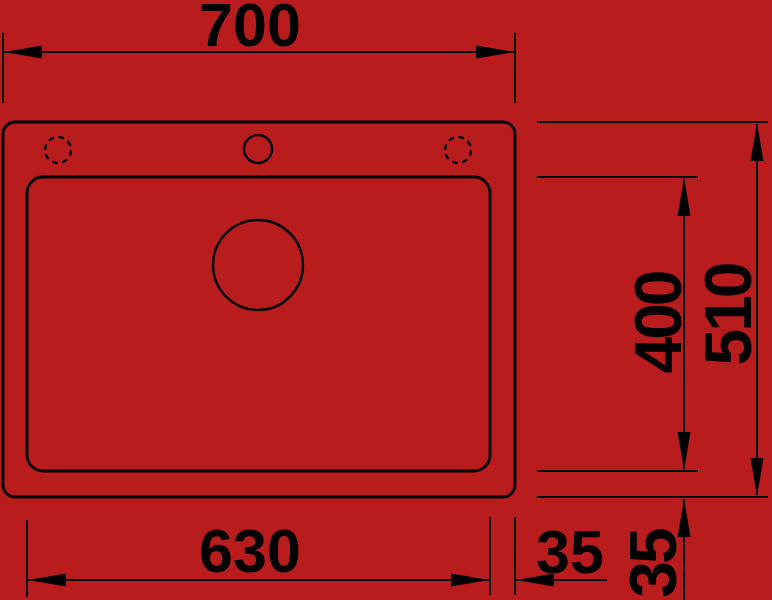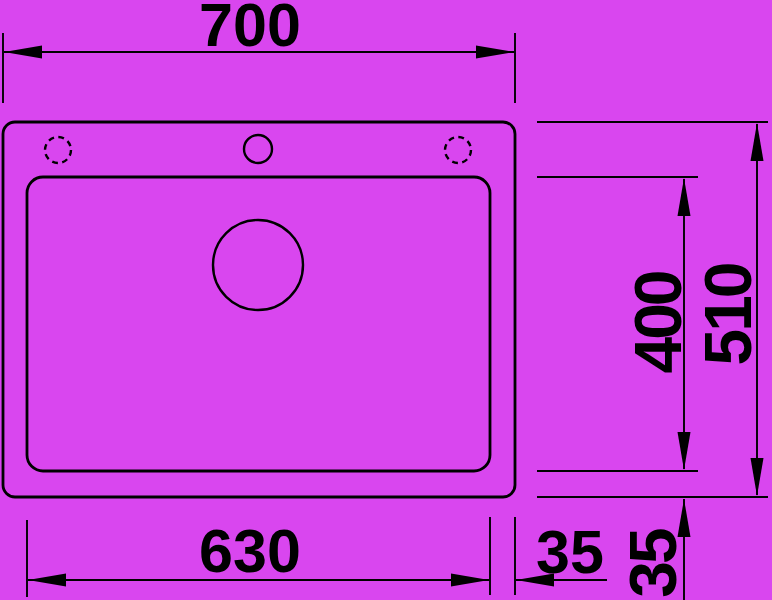--- a/index.html
+++ b/index.html
@@ -1,16 +1,16 @@
 <!DOCTYPE html>
 <html><head>
 <meta charset="utf-8">
 <style>
   html,body { margin:0; padding:0; background:#ffffff; }
-  .stage { position:relative; width:772px; height:600px; background:#d946ef; overflow:hidden; }
+  .stage { position:relative; width:772px; height:600px; background:#b91c1c; overflow:hidden; }
   svg { display:block; }
   .outline { fill:none; stroke:#000000; stroke-width:2.8; }
   .hole { fill:none; stroke:#000000; stroke-width:2.4; }
   .hole-dashed { stroke-dasharray:5.8 4.4; }
   .dimline { fill:none; stroke:#000000; stroke-width:1.9; }
   .arrow { fill:#000000; stroke:none; }
   .lbl {
     font-family:"Liberation Sans", sans-serif;
     font-weight:bold;
     font-size:61px;

